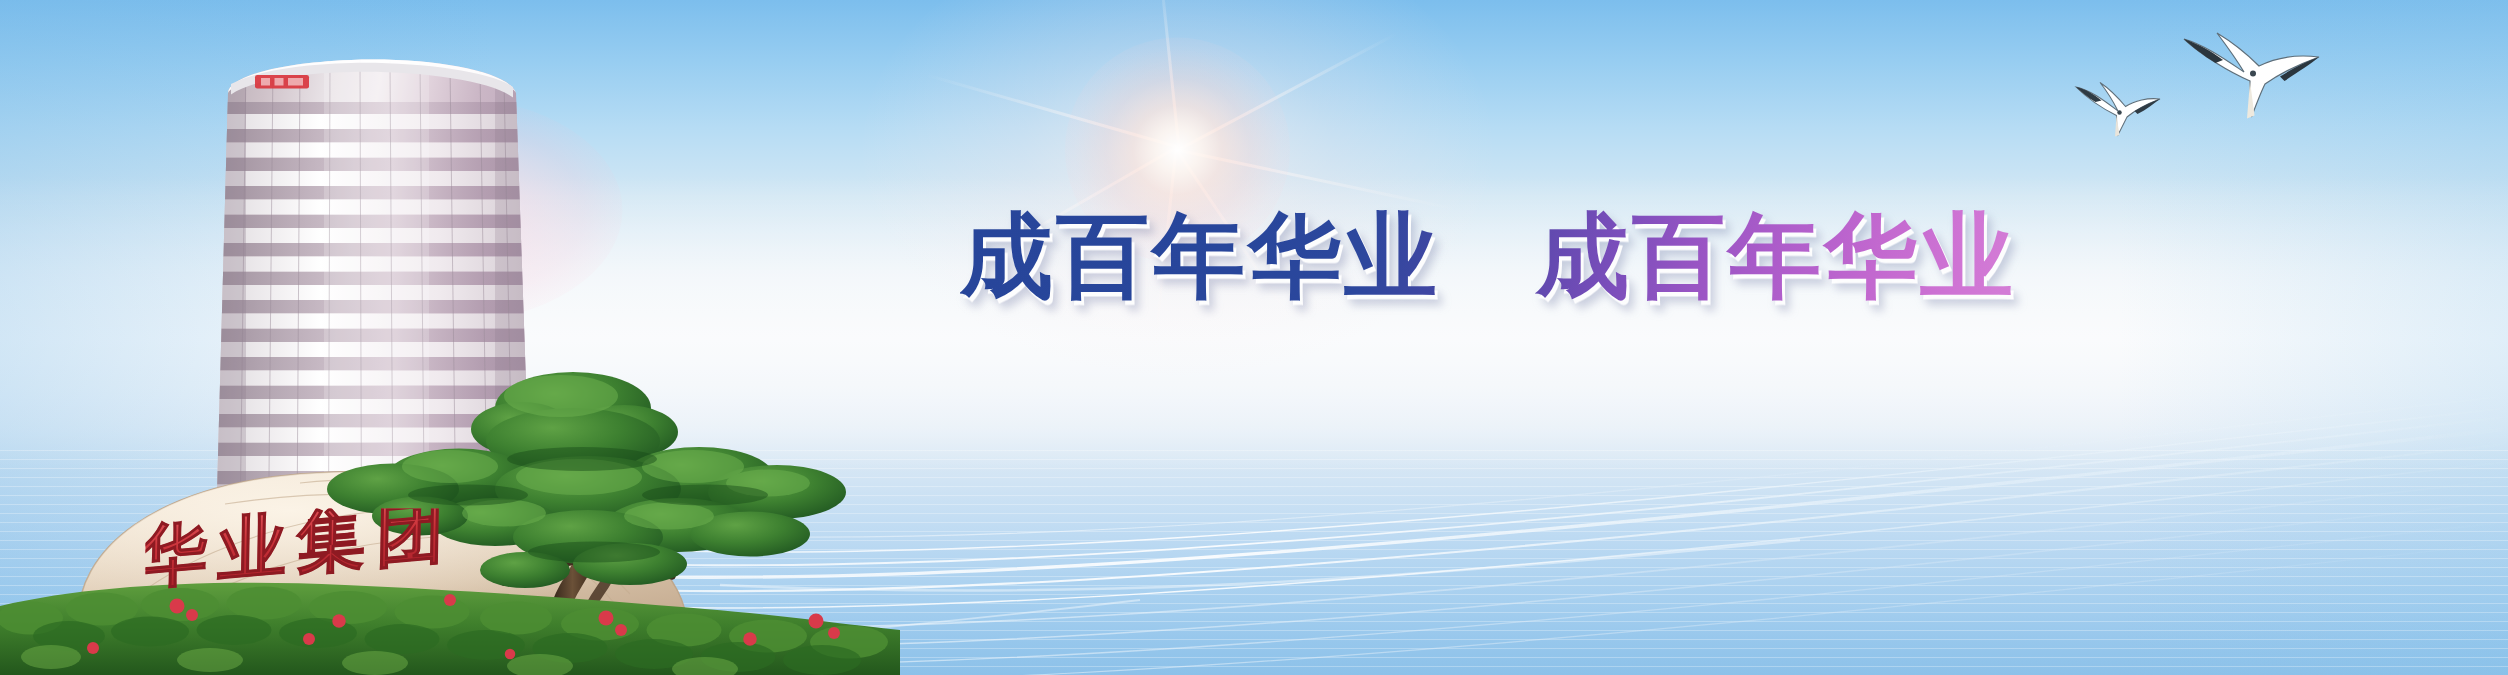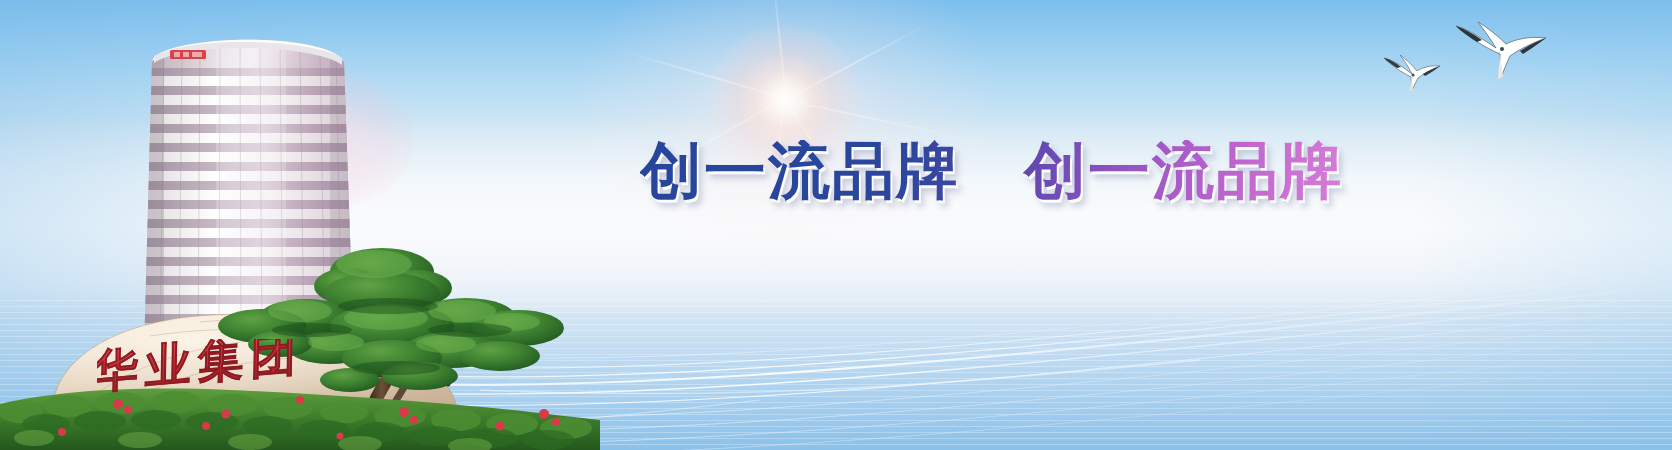--- a/index.html
+++ b/index.html
@@ -501,15 +501,15 @@
     <defs>
       <linearGradient id="inkG" x1="0" y1="0" x2="0" y2="1">
         <stop offset="0" stop-color="#e0545b"></stop>
         <stop offset="0.45" stop-color="#c93138"></stop>
         <stop offset="1" stop-color="#a8202a"></stop>
       </linearGradient>
     </defs>
     <text x="0" y="48" font-family="'DejaVu Sans','Liberation Sans',sans-serif" font-size="46" font-weight="700" letter-spacing="7" fill="url(#inkG)" stroke="#8e1a22" stroke-width="0.6" transform="rotate(-5 0 48) skewX(-6)">华业集团</text>
   </svg>
 
-  <div class="headline">创一流品牌　创一流品牌</div>
+  <div class="headline">成百年华业　成百年华业</div>
 
 </div>
 
 </body></html>

